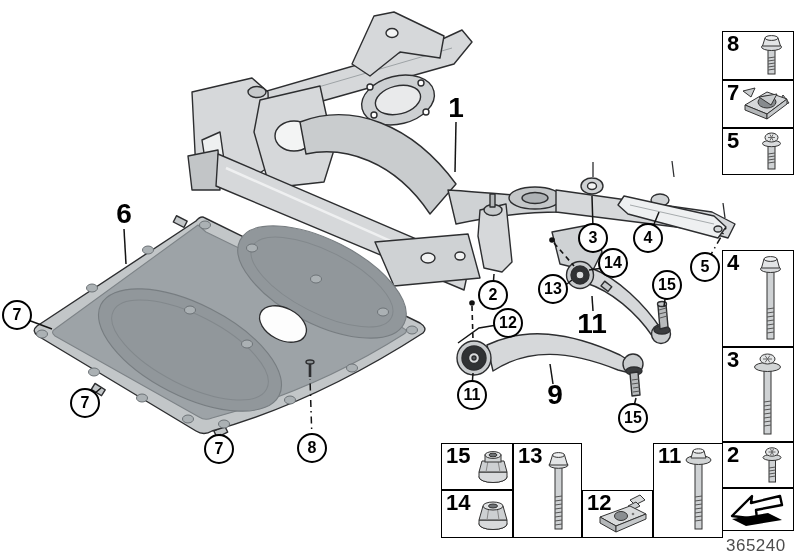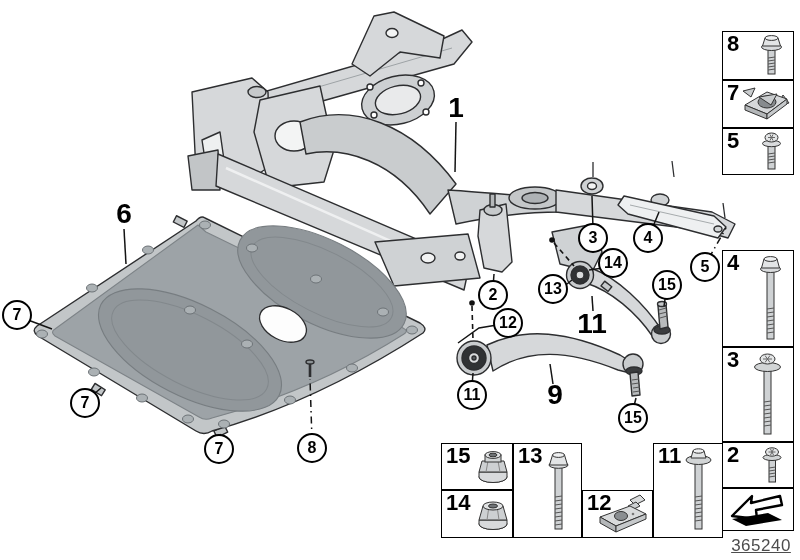--- a/index.html
+++ b/index.html
@@ -19,22 +19,22 @@
     font-weight:bold;font-size:28px;color:#000;z-index:5;line-height:1;
   }
   .pbox{
     position:absolute;box-sizing:border-box;border:1.8px solid #000;background:#fff;z-index:4;
   }
   .pbox .num{
     position:absolute;top:0px;left:4px;font-weight:bold;font-size:22px;color:#000;line-height:1.1;
   }
   .pbox svg{position:absolute;right:2px;top:50%;transform:translateY(-50%);}
   .docnum{
-    position:absolute;left:726px;top:536px;width:70px;text-align:center;
-    font-size:17px;color:#4d4d4d;z-index:5;letter-spacing:.5px;text-decoration:underline;
+    position:absolute;left:726px;top:536px;width:70px;
+    font-size:17px;color:#4d4d4d;z-index:5;letter-spacing:.5px;
   }
 </style>
 </head>
 <body>
 
 <div id="stage">
 
   <svg id="artwork" width="800" height="560" viewBox="0 0 800 560">
 
     <g stroke="#2d2e30" stroke-width="1.4" fill="#d6d8da" stroke-linejoin="round">

